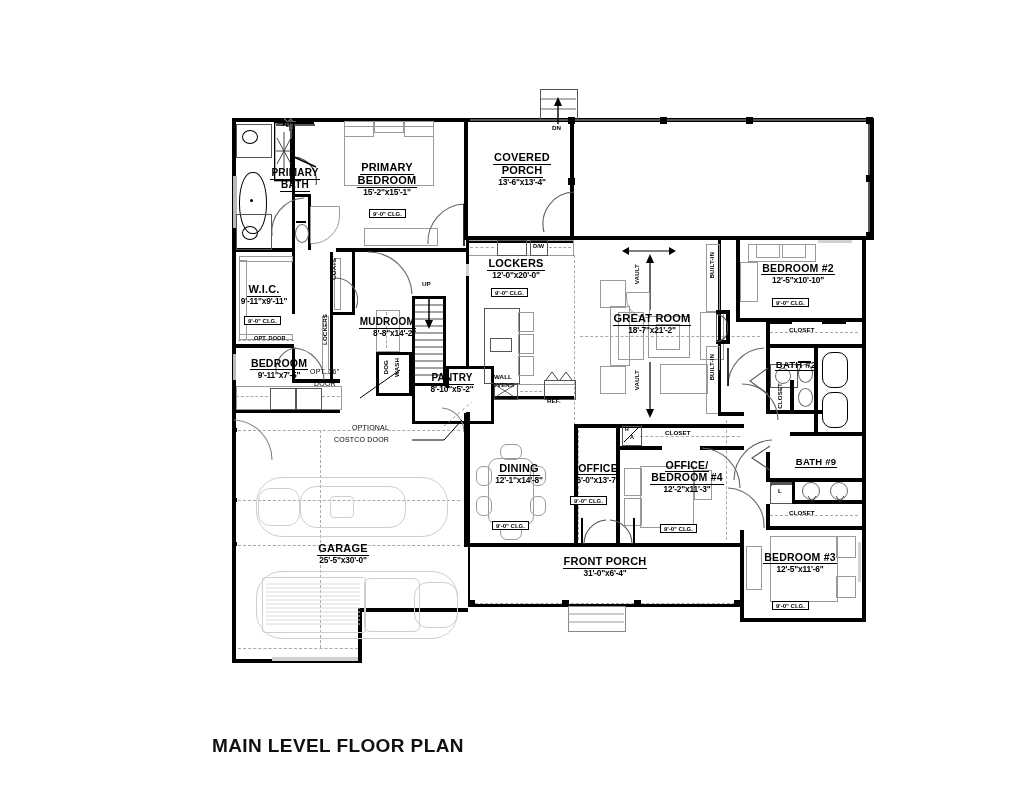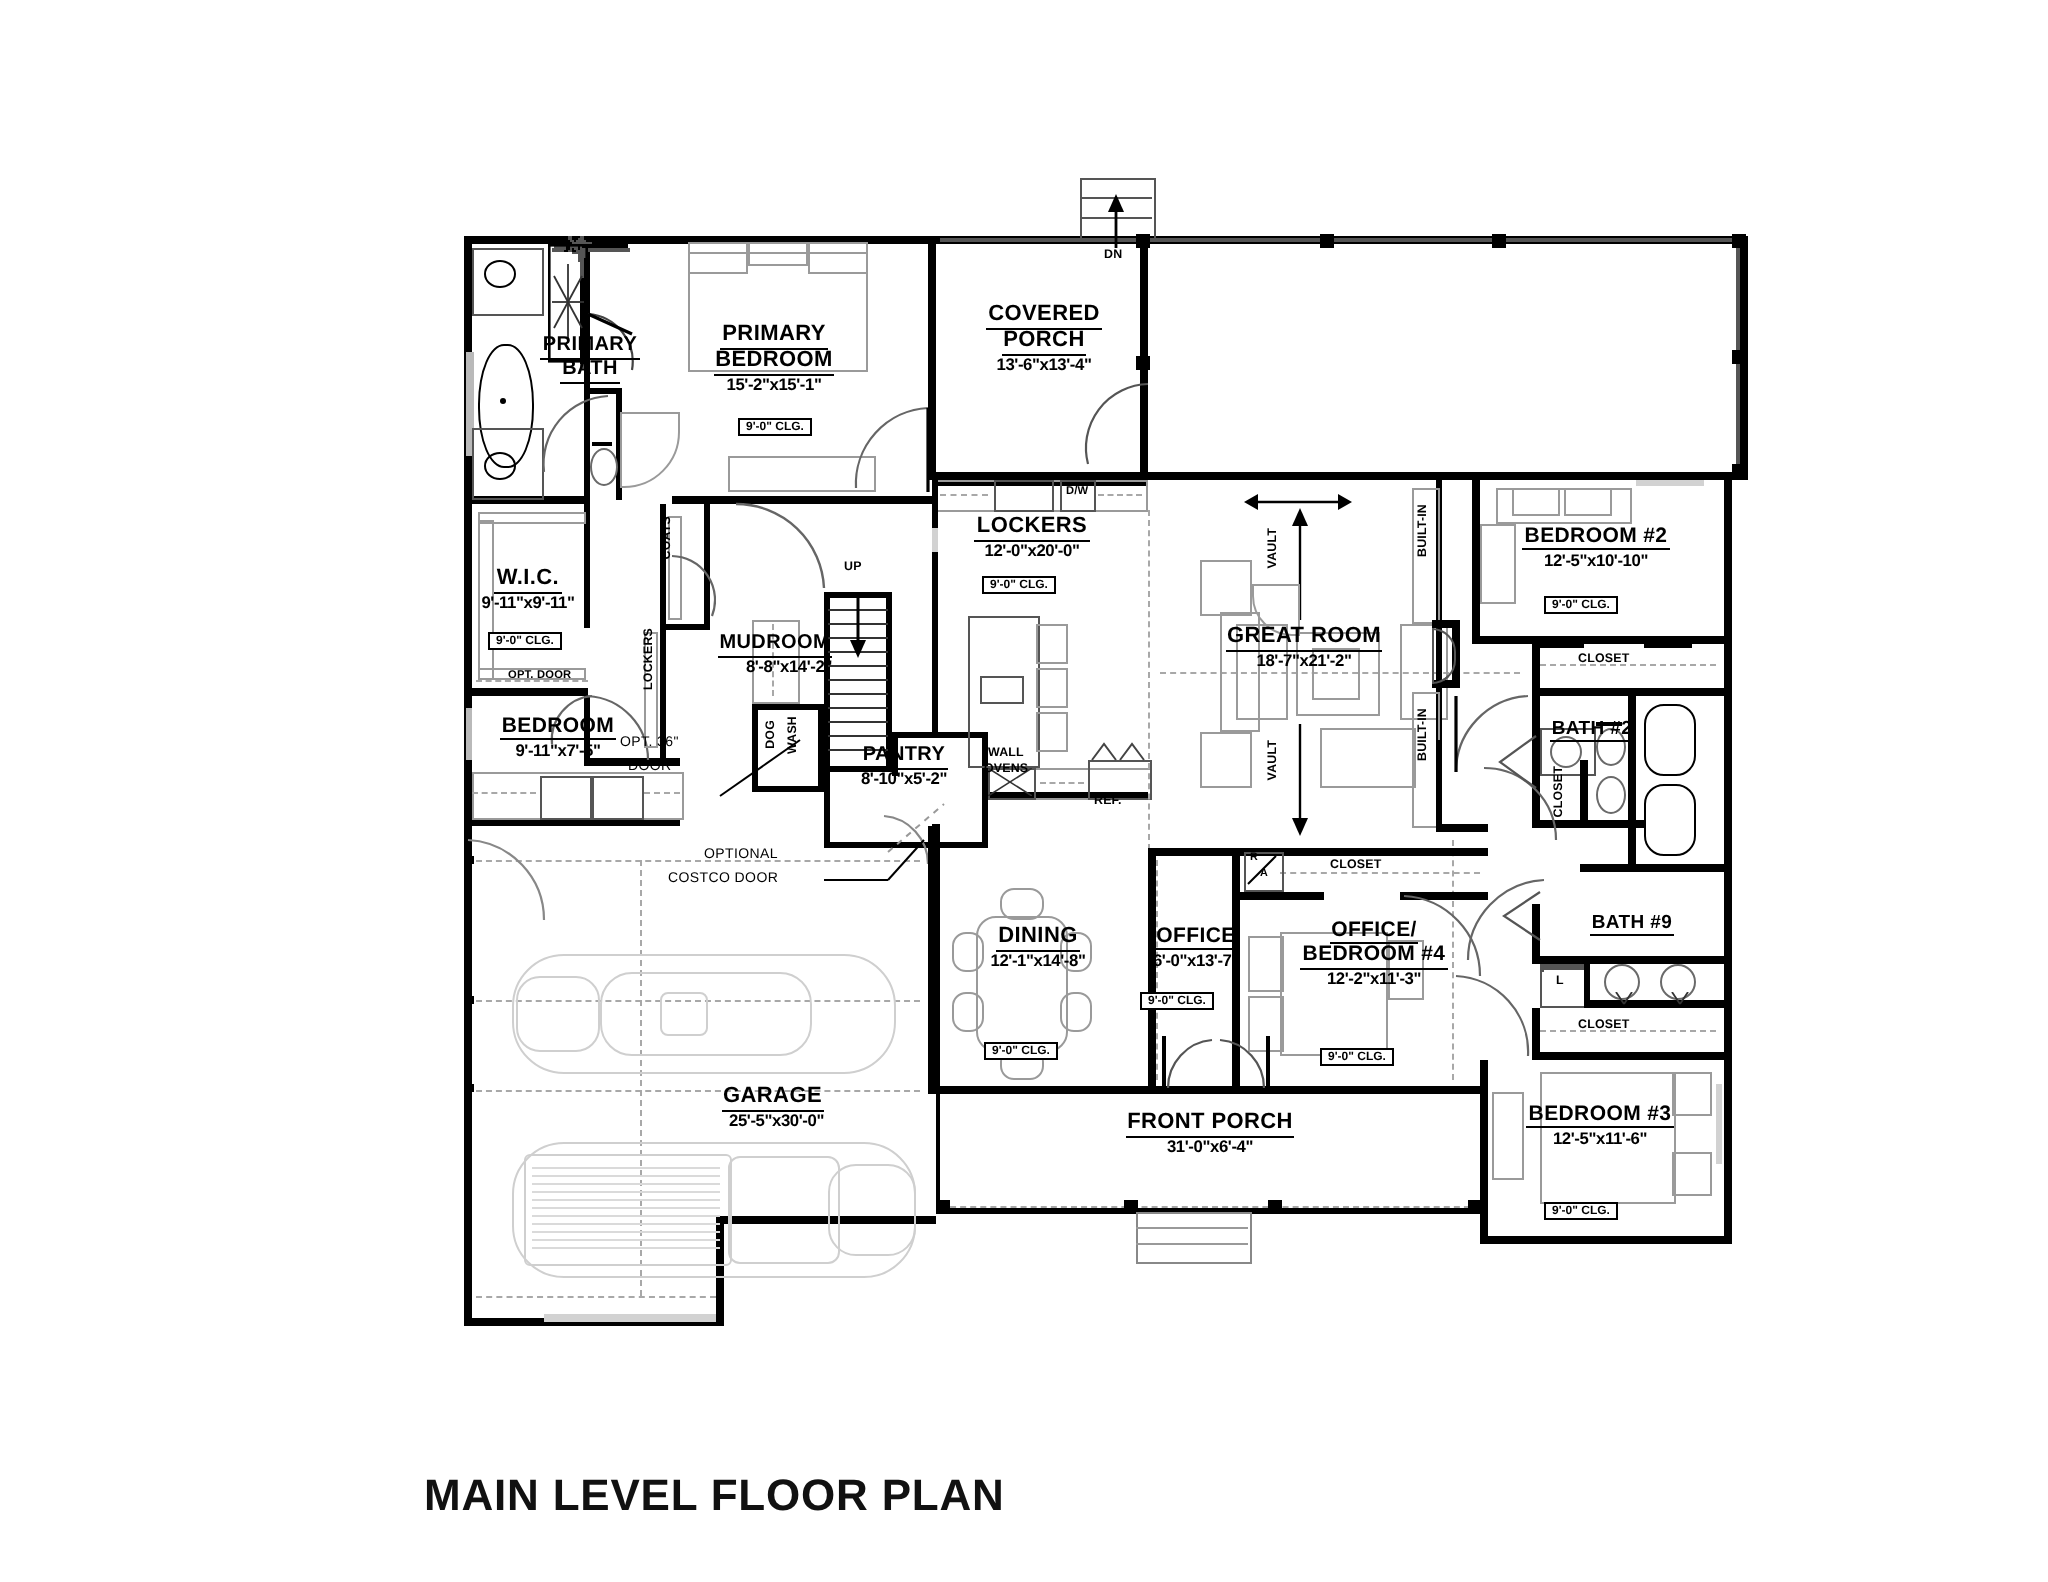--- a/index.html
+++ b/index.html
@@ -25,21 +25,21 @@
   .box{position:absolute;border:1px solid #9a9a9a;}
   .boxd{position:absolute;border:1.2px solid #555;}
   .boxk{position:absolute;border:1.4px solid #000;}
   .dash{position:absolute;border-top:1px dashed #a8a8a8;}
   .dashv{position:absolute;border-left:1px dashed #a8a8a8;}
   .carline{position:absolute;border:1px solid #cfcfcf;border-radius:26px;}
   .ov{position:absolute;border:1.4px solid #000;border-radius:50%;}
   .ovg{position:absolute;border:1.2px solid #6a6a6a;border-radius:50%;}
   .post{position:absolute;background:#000;width:7px;height:7px;}
 
-  #title{position:absolute;left:212px;top:735px;font-size:22px;font-weight:bold;letter-spacing:.4px;color:#111;}
+  #title{position:absolute;left:212px;top:735px;font-size:19px;font-weight:bold;letter-spacing:.4px;color:#111;}
 </style>
 </head>
 <body>
 
 <div id="plan">
 
   <div class="w" style="left:232px;top:118px;width:642px;height:4px;"></div>
 
   <div class="thin" style="left:470px;top:119px;width:404px;height:2px;background:#555;"></div>
 
@@ -776,21 +776,21 @@
   </div>
   <div class="clg" style="left:570px;top:496px;">9'-0" CLG.</div>
 
   <div class="room" style="left:632px;top:460px;width:110px;font-size:10.5px;">
     <div><span class="nm">OFFICE/</span></div>
     <div><span class="nm">BEDROOM #4</span></div>
     <div class="dim">12'-2"x11'-3"</div>
   </div>
   <div class="clg" style="left:660px;top:524px;">9'-0" CLG.</div>
 
-  <div class="room" style="left:316px;top:543px;width:96px;font-size:11px;text-align:right;">
+  <div class="room" style="left:295px;top:543px;width:96px;font-size:11px;">
     <div><span class="nm">GARAGE</span></div>
     <div class="dim">25'-5"x30'-0"</div>
   </div>
 
   <div class="room" style="left:540px;top:556px;width:130px;font-size:11px;">
     <div><span class="nm">FRONT PORCH</span></div>
     <div class="dim">31'-0"x6'-4"</div>
   </div>
 
   <div class="room" style="left:744px;top:552px;width:112px;font-size:10.5px;">

